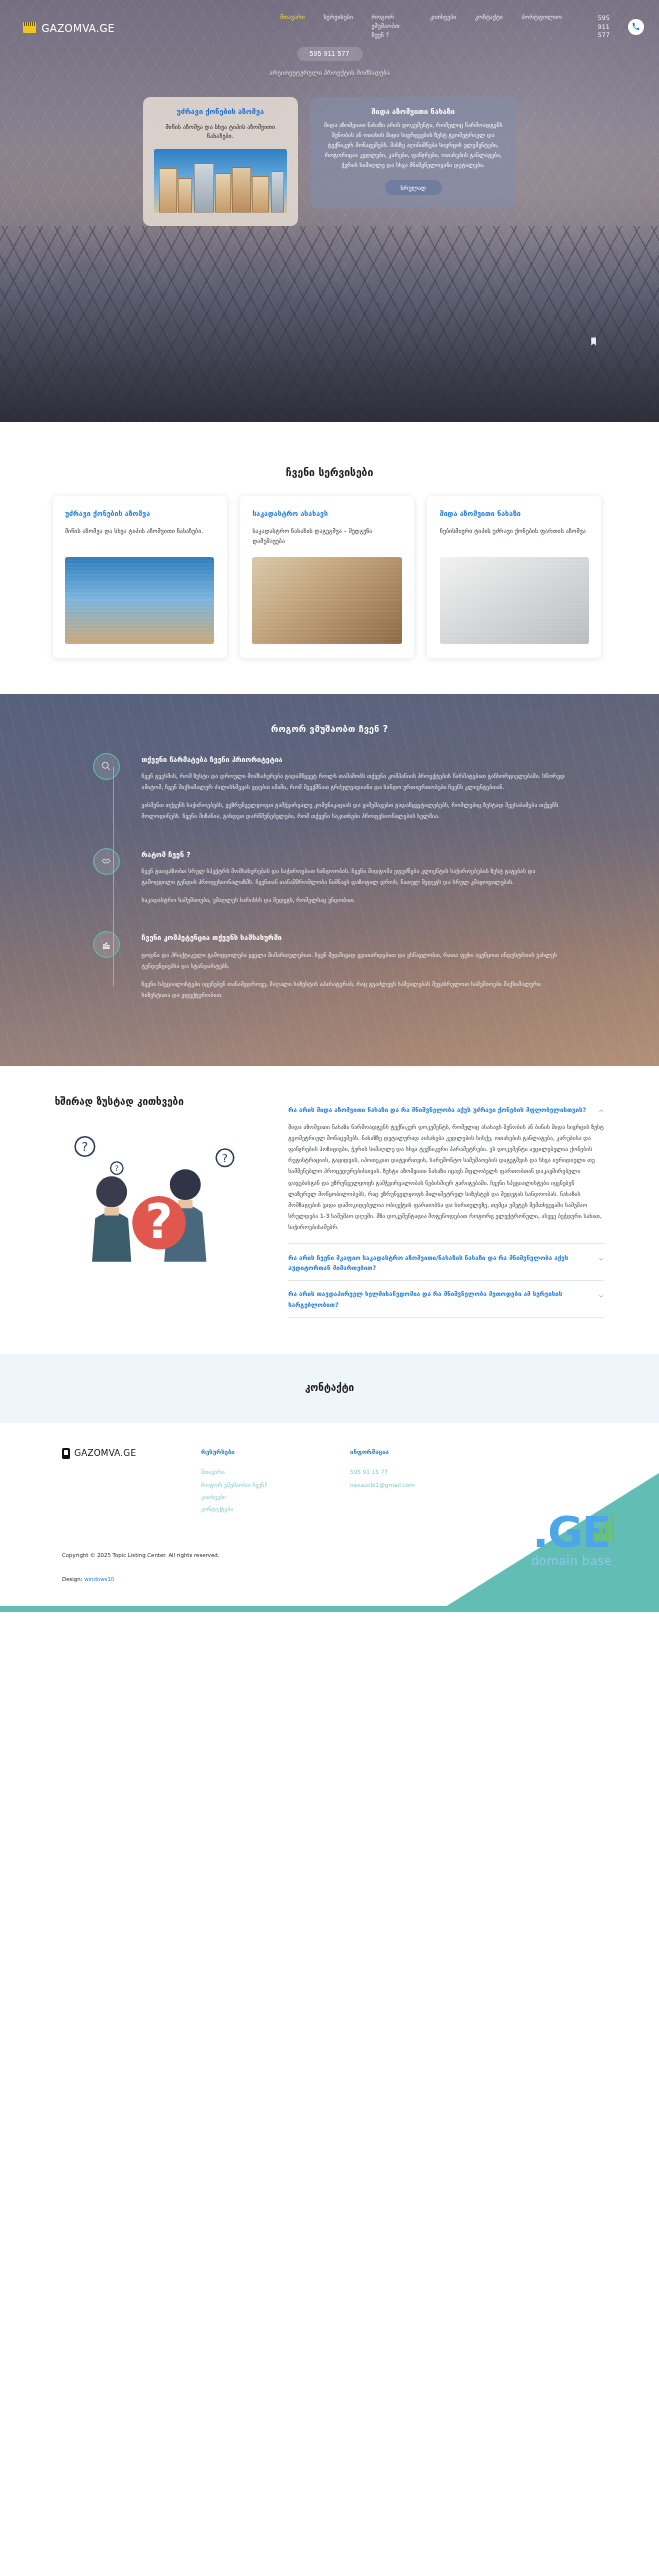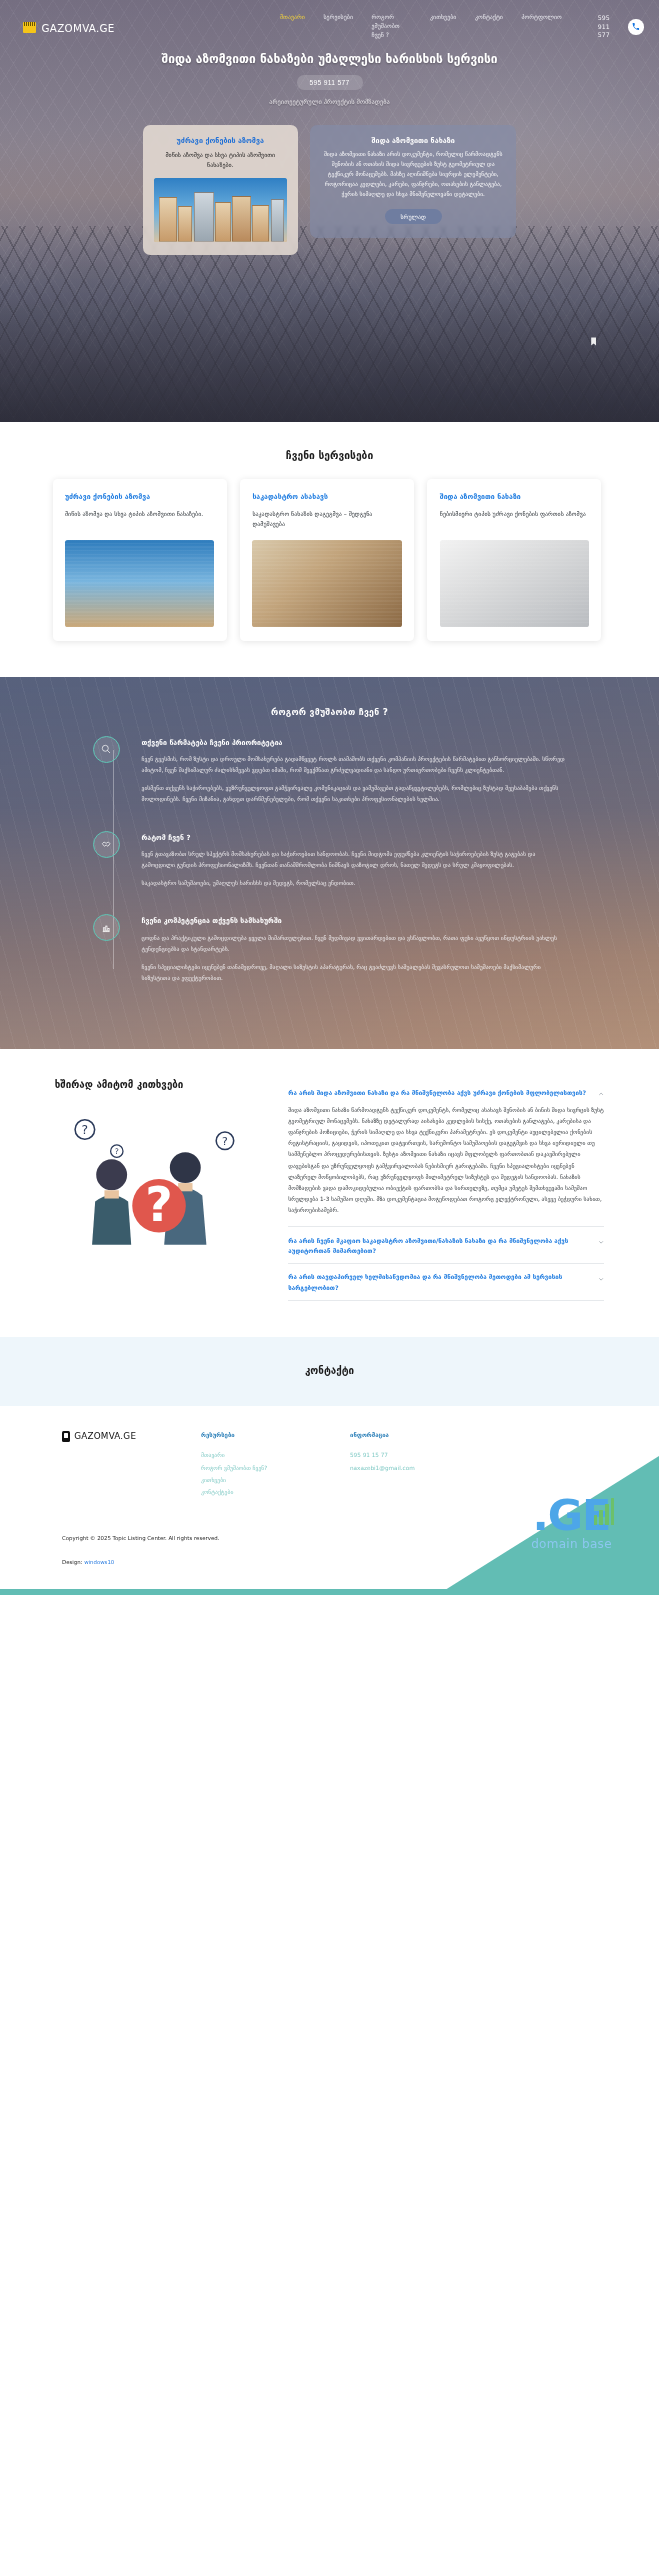--- a/index.html
+++ b/index.html
@@ -137,21 +137,21 @@
     font-family:inherit;
   }
   .hero-bookmark{
     position:absolute; right:62px; bottom:76px; z-index:6;
     width:7.2px;height:9.3px;
   }
   .hero-bookmark svg{width:7.2px;height:9.3px;fill:#fff;opacity:.9;}
 
   
   .services{ background:#fff; padding:27px 0 36px; }
-  .sec-title{ text-align:center; font-size:10.3px; color:#1d1d1d; font-weight:600; }
+  .sec-title{ text-align:center; font-size:10.3px; color:#1d1d1d; font-weight:600;margin-top:17px; }
   .tabs{
     display:flex; justify-content:center; gap:29px;
     margin-top:18.5px; border-bottom:0.5px solid #e3e6e9;
     max-width:562px; margin-left:auto;margin-right:auto;
   }
   .tab{
     font-size:6.4px; color:#9aa2a8; padding:0 2.1px 4.6px; cursor:pointer;
     background:none;border:none;font-family:inherit;
   }
   .tab.active{ color:#1b5876; border-bottom:1px solid #1b5876; }
@@ -289,21 +289,20 @@
         <div class="phone-num">595 911 577</div>
         <div class="phone-circle">
           <svg viewBox="0 0 24 24">
               <path d="M6.6 10.8c1.6 3.1 4.1 5.6 7.2 7.2l2.4-2.4c.3-.3.7-.4 1.1-.3 1.2.4 2.5.6 3.8.6.6 0 1 .4 1 1V21c0 .6-.4 1-1 1C11.3 22 2 12.7 2 1c0-.6.4-1 1-1h4.1c.6 0 1 .4 1 1 0 1.3.2 2.6.6 3.8.1.4 0 .8-.3 1.1L6.6 10.8z"></path>
             </svg>
         </div>
       </div>
     </nav>
   </div>
 
-  <h1 class="hero-title">შიდა აზომვითი ნახაზები უმაღლესი ხარისხის სერვისი</h1>
   <button class="hero-pill">595 911 577</button>
   <div class="hero-sub">არეითეეტურული პროექტის მომზადება</div>
 
   <div class="hero-cards">
     <div class="hcard left">
       <h3>უძრავი ქონების აზომვა</h3>
       <p>მიწის აზომვა და სხვა ტიპის აზომვითი ნახაზები.</p>
       <div class="hcard-img">
         <div class="sky"></div>
         <div class="b" style="left:4%;width:13%;height:70%"></div>
@@ -398,21 +397,21 @@
       <h4>ჩვენი კომპეტენცია თქვენს სამსახურში</h4>
       <p>ცოდნა და პრაქტიკული გამოცდილება ყველა მიმართულებით. ჩვენ მუდმივად ვვითარდებით და ვსწავლობთ, რათა ფეხი ავუწყოთ ინდუსტრიის უახლეს ტენდენციებსა და სტანდარტებს.</p>
       <p>ჩვენი სპეციალისტები იყენებენ თანამედროვე, მაღალი სიზუსტის აპარატურას, რაც გვაძლევს საშუალებას შევასრულოთ სამუშაოები მაქსიმალური სიზუსტითა და ეფექტურობით.</p>
     </div>
   </div>
 </section>
 
 <section class="faq">
   <div class="faq-inner">
     <div class="faq-left">
-      <h2>ხშირად ამიტომ კითხვები</h2>
+      <h2>ხშირად ზუსტად კითხვები</h2>
       <div class="faq-illus">
         <svg viewBox="0 0 400 260" width="206" height="134">
           <circle cx="58" cy="30" r="19" fill="none" stroke="#2b3a5a" stroke-width="3"></circle>
           <text x="58" y="39" font-size="24" fill="#2b3a5a" text-anchor="middle" font-family="DejaVu Sans">?</text>
           <circle cx="330" cy="52" r="17" fill="none" stroke="#2b3a5a" stroke-width="3"></circle>
           <text x="330" y="60" font-size="21" fill="#2b3a5a" text-anchor="middle" font-family="DejaVu Sans">?</text>
           <circle cx="120" cy="72" r="12" fill="none" stroke="#2b3a5a" stroke-width="2.5"></circle>
           <text x="120" y="78" font-size="15" fill="#2b3a5a" text-anchor="middle" font-family="DejaVu Sans">?</text>
           <circle cx="110" cy="118" r="30" fill="#3b3b4e"></circle>
           <path d="M78 170 q32 -26 64 0 l6 84 h-76z" fill="#3a5c6b"></path>

